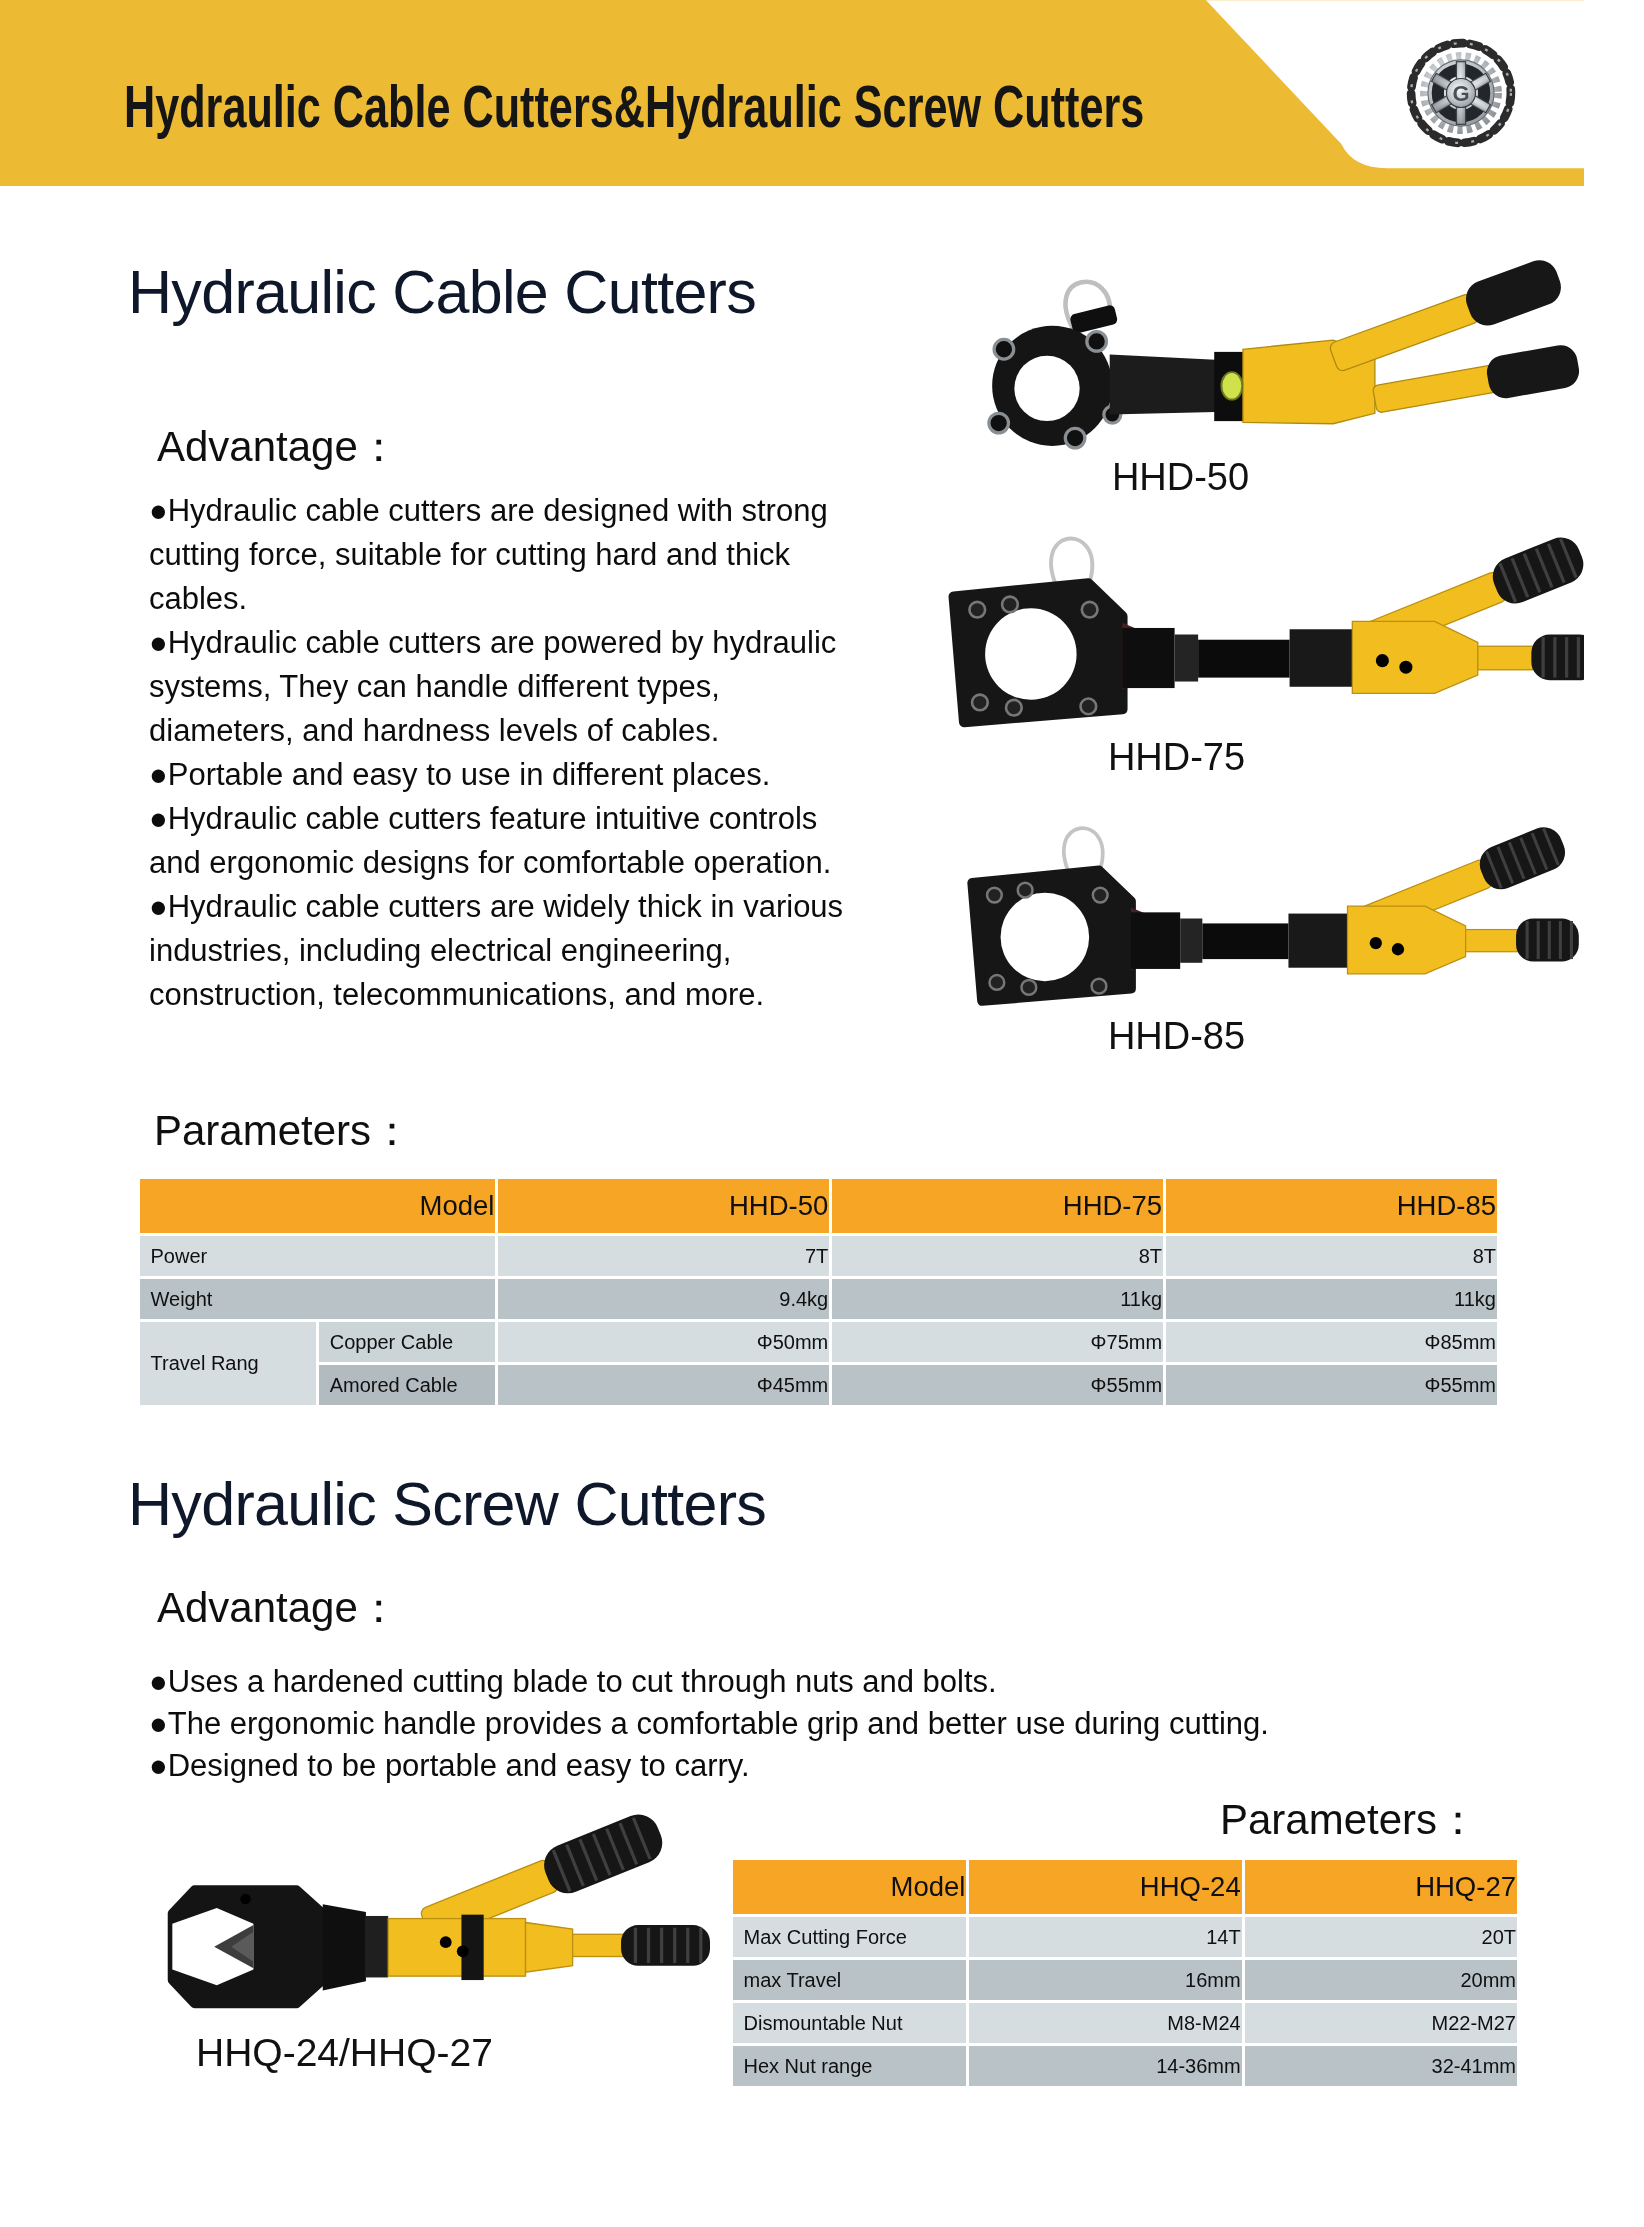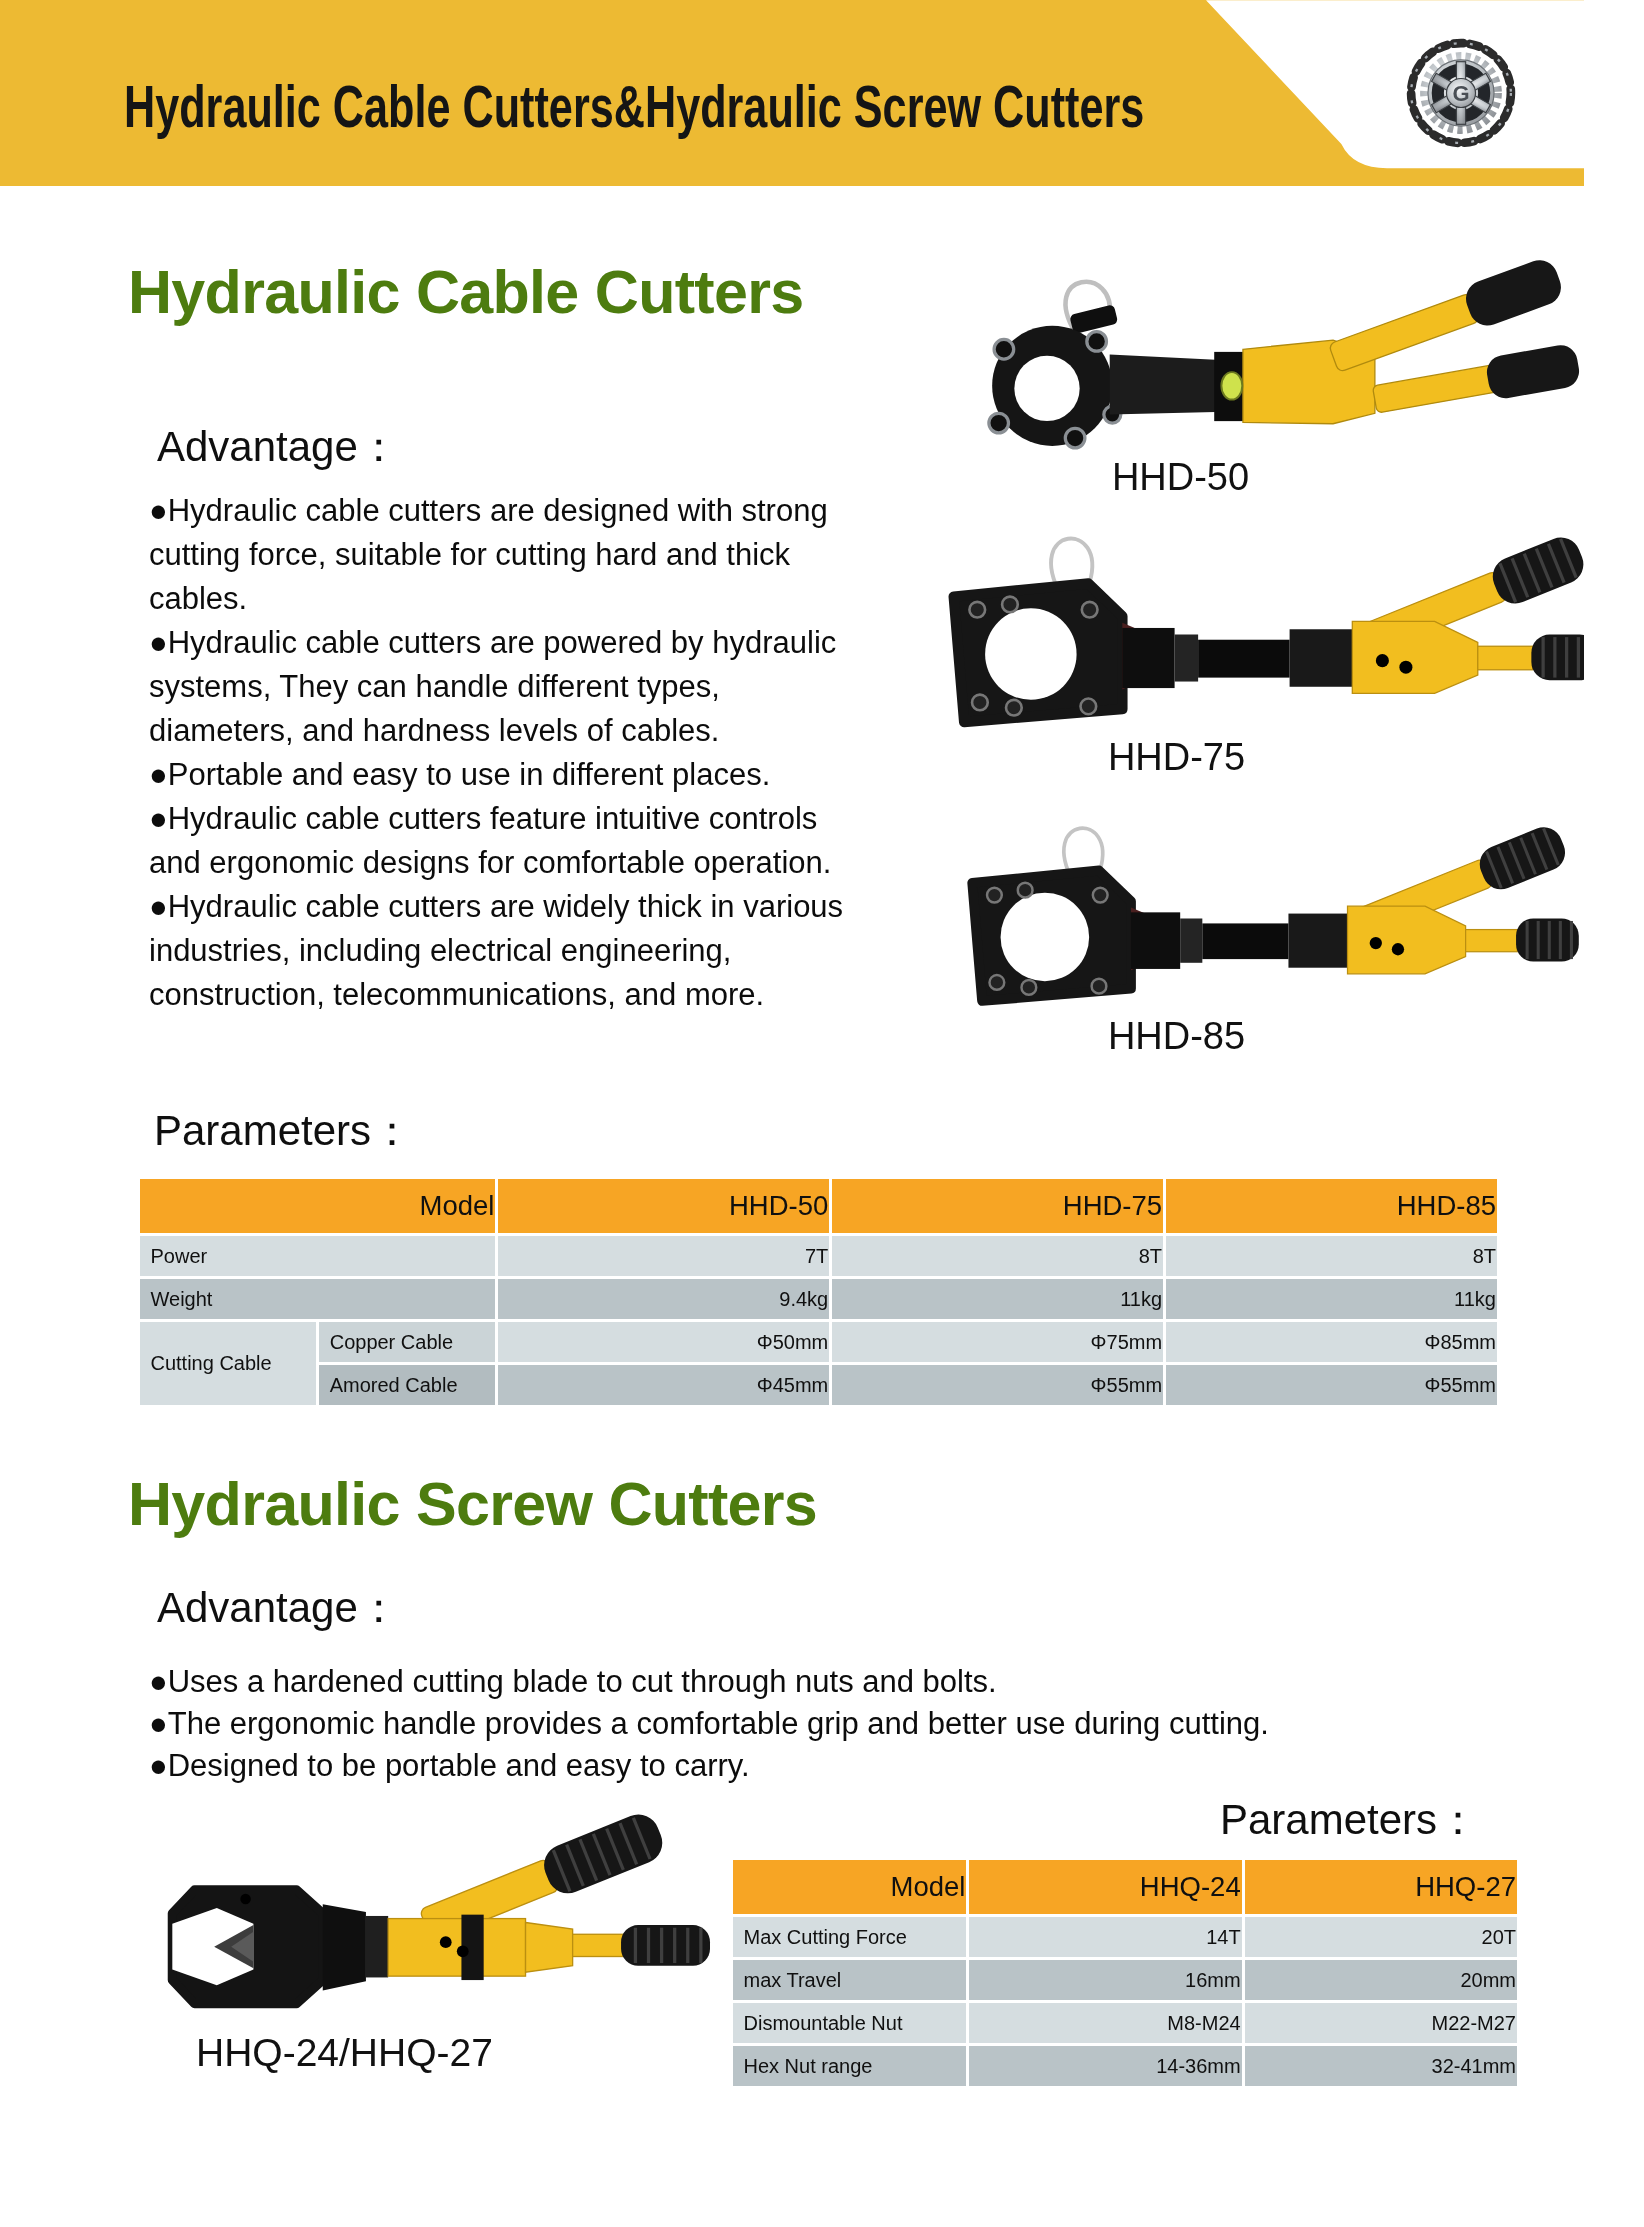--- a/index.html
+++ b/index.html
@@ -7,21 +7,21 @@
           font-family:"Liberation Sans",sans-serif;color:#111;overflow:hidden}
   .abs{position:absolute}
 
   
   .band{left:0;top:0;width:1644px;height:186px;background:#EDBA33}
   .band-title{left:124px;top:77px;font-size:60px;font-weight:bold;color:#151515;
               white-space:nowrap;transform:scaleX(.72);transform-origin:0 50%;line-height:1}
   .corner-svg{left:0;top:0}
 
   
-  .red-title{font-weight:bold;font-size:61px;color:#4d7c0f;letter-spacing:-0.7px;white-space:nowrap;line-height:1.08}
+  .red-title{font-weight:normal;font-size:61px;color:#0f172a;letter-spacing:-0.7px;white-space:nowrap;line-height:1.08}
   .h2{font-weight:normal;font-size:42px;color:#0f0f0f;white-space:nowrap;line-height:1.1}
 
   .bullets{font-size:31px;color:#0c0c0c}
   .bullets .ln{height:44px;line-height:44px;white-space:nowrap}
   .bullets2 .ln{height:42px;line-height:42px;white-space:nowrap}
 
   .model-label{font-size:38px;color:#111;text-align:center;width:327px;white-space:nowrap}
   .hhq-label{font-size:39px;color:#111;text-align:left;width:458px;white-space:nowrap}
 
   
@@ -228,21 +228,21 @@
       <td class="lt val">8T</td>
       <td class="lt val">8T</td>
     </tr>
     <tr>
       <td class="dk lbl" colspan="2">Weight</td>
       <td class="dk val">9.4kg</td>
       <td class="dk val">11kg</td>
       <td class="dk val">11kg</td>
     </tr>
     <tr>
-      <td class="lt lbl" rowspan="2">Cutting Cable</td>
+      <td class="lt lbl" rowspan="2">Travel Rang</td>
       <td class="lt2 lbl">Copper Cable</td>
       <td class="lt val">Φ50mm</td>
       <td class="lt val">Φ75mm</td>
       <td class="lt val">Φ85mm</td>
     </tr>
     <tr>
       <td class="dk2 lbl">Amored Cable</td>
       <td class="dk val">Φ45mm</td>
       <td class="dk val">Φ55mm</td>
       <td class="dk val">Φ55mm</td>

